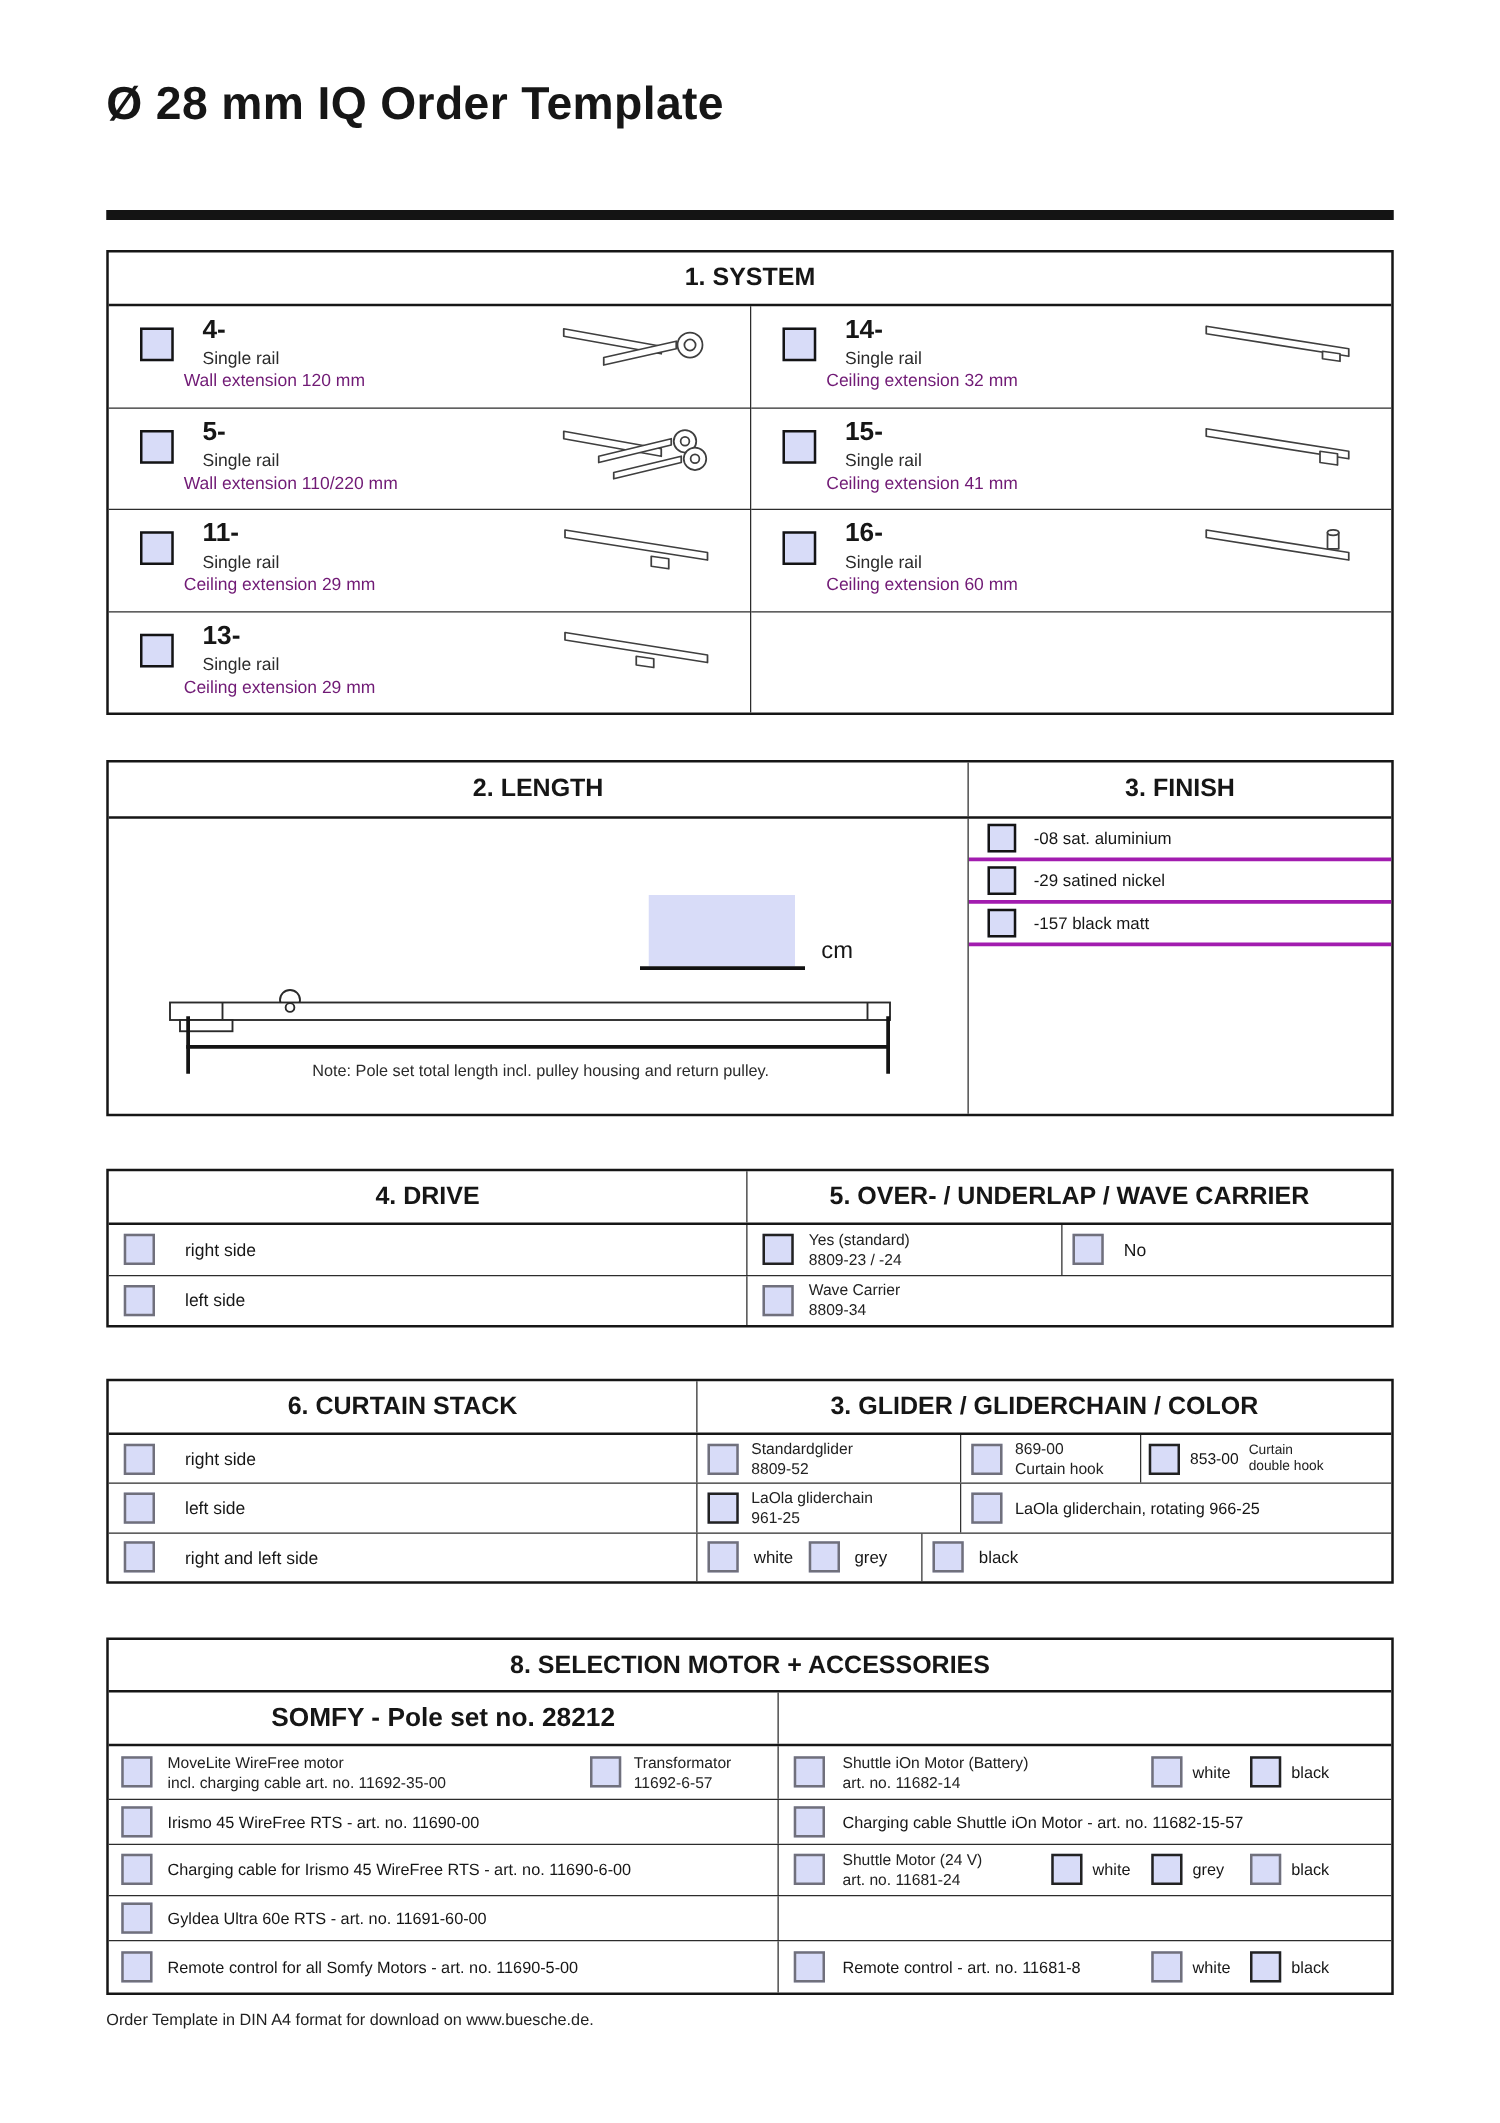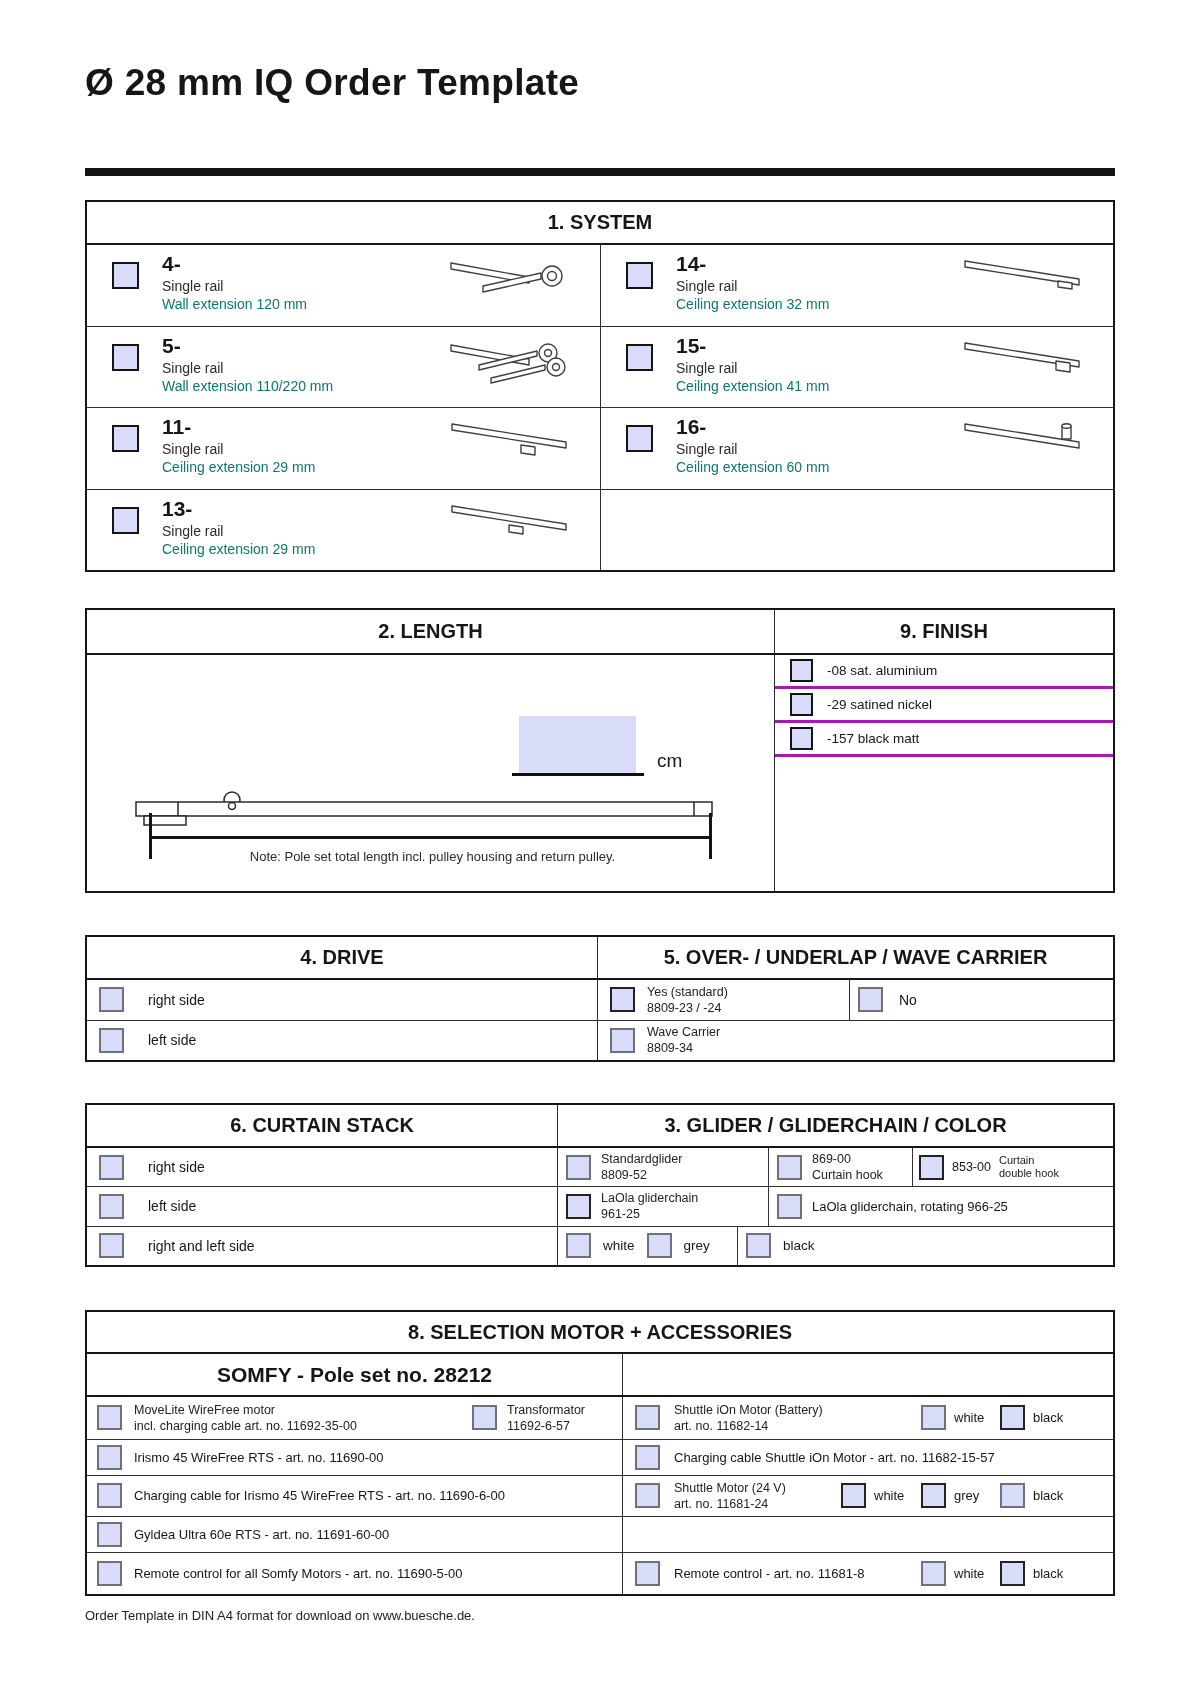--- a/index.html
+++ b/index.html
@@ -24,21 +24,21 @@
   #t1 { top:200px; height:372px; }
   .t1body { flex:1; display:flex; }
   .t1col { width:514px; display:flex; flex-direction:column; }
   .t1col.left { border-right:1.5px solid #2c2c2c; }
   .t1col.right { flex:1; }
   .sysrow { flex:1; position:relative; }
   .sysrow.bb { border-bottom:1.5px solid #2c2c2c; }
   .sysrow .cb { position:absolute; left:25px; top:17px; }
   .syscode { position:absolute; left:75px; top:7px; font-size:21px; font-weight:700; }
   .sysl1 { position:absolute; left:75px; top:33px; font-size:14px; color:#2b2b2b; }
-  .sysl2 { position:absolute; left:75px; top:51px; font-size:14px; color:#0f766e; }
+  .sysl2 { position:absolute; left:60px; top:51px; font-size:14px; color:#701a75; }
   .sysillus { position:absolute; right:26px; top:11px; }
   .sysillus svg { display:block; }
   .ill path, .ill polygon, .ill rect, .ill circle, .ill ellipse, .ill line { fill:#fff; stroke:#3f3f3f; stroke-width:1.4; stroke-linejoin:round; }
 
   
   #t23 { top:608px; height:285px; }
   .t23head { height:45px; flex:none; display:flex; border-bottom:2px solid #161616; }
   .t23head .hc1 { width:688px; border-right:1.5px solid #2c2c2c; display:flex; align-items:center; justify-content:center; font-weight:700; font-size:20px; }
   .t23head .hc2 { flex:1; display:flex; align-items:center; justify-content:center; font-weight:700; font-size:20px; }
   .t23body { flex:1; display:flex; }
@@ -204,21 +204,21 @@
         </span>
       </div>
       <div class="sysrow"></div>
     </div>
   </div>
 </div>
 
 <div class="tbl" id="t23">
   <div class="t23head">
     <div class="hc1">2. LENGTH</div>
-    <div class="hc2">9. FINISH</div>
+    <div class="hc2">3. FINISH</div>
   </div>
   <div class="t23body">
     <div class="lencol">
       <div class="len-input"></div>
       <div class="len-underline"></div>
       <div class="len-unit">cm</div>
       <svg class="len-rail" width="585" height="42" viewBox="0 0 585 42">
         <circle cx="100" cy="10" r="8"></circle>
         <rect x="4" y="12" width="576" height="14"></rect>
         <line x1="46" y1="12" x2="46" y2="26"></line>

